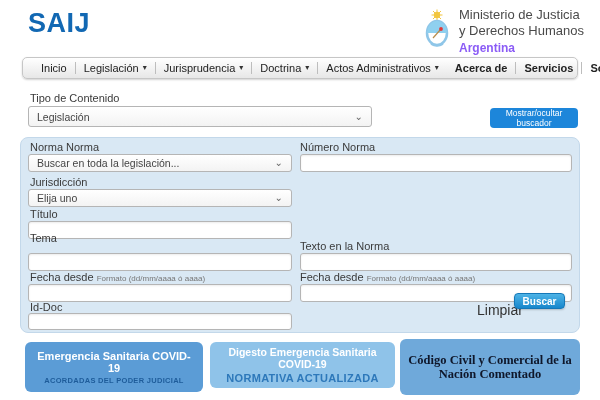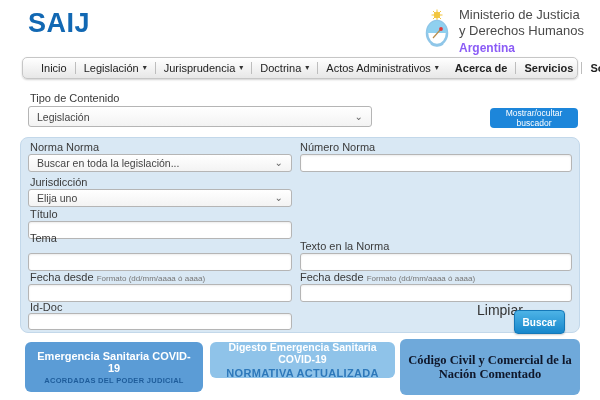--- a/index.html
+++ b/index.html
@@ -38,34 +38,34 @@
                padding:0 6px; font-family:"Liberation Sans", sans-serif; }
   .btn-toggle { position:absolute; left:490px; top:108px; width:88px; height:20px;
                 background:#1d86da; border:none; border-radius:4px; color:#fff; font-size:8.5px;
                 font-family:"Liberation Sans", sans-serif; cursor:pointer; }
 
   
   .panel { position:absolute; left:20px; top:137px; width:560px; height:196px;
            background:#d9e8f4; border:1px solid #c3d8ea; border-radius:8px; }
 
   .limpiar { position:absolute; left:477px; top:302px; font-size:14px; color:#333; cursor:pointer; }
-  .btn-buscar { position:absolute; left:514px; top:310px; width:51px; height:24px;
+  .btn-buscar { position:absolute; left:514px; top:293px; width:51px; height:16px;
                 background:linear-gradient(#4db3e6,#1787cc); border:1px solid #1578b8;
                 border-radius:4px; color:#fff; font-size:10px; font-weight:bold;
                 font-family:"Liberation Sans", sans-serif; cursor:pointer; box-shadow:0 1px 2px rgba(0,0,0,.2); }
 
   
   .banner { position:absolute; border-radius:6px; display:flex; flex-direction:column;
             align-items:center; justify-content:center; text-align:center; cursor:pointer; padding:4px 8px; }
   .banner .b-title { font-weight:bold; }
   .banner .b-sub { font-weight:bold; margin-top:2px; }
   .banner1 { left:25px; top:342px; width:178px; height:50px; }
   .banner1 .b-title { font-size:11px; }
   .banner1 .b-sub { font-size:7.5px; letter-spacing:.3px; }
-  .banner2 { left:210px; top:342px; width:185px; height:36px; }
+  .banner2 { left:210px; top:342px; width:185px; height:46px; }
   .banner2 .b-title { font-size:10.5px; }
   .banner2 .b-sub { font-size:11px; letter-spacing:.3px; }
   .banner3 { left:400px; top:339px; width:180px; height:56px; }
   .banner3 .b-title { font-size:12.5px; line-height:1.15; }
   .banner3 .b-sub { font-size:9.5px; font-weight:normal; }
 </style>
 </head>
 <body>
 
 <div class="page">

